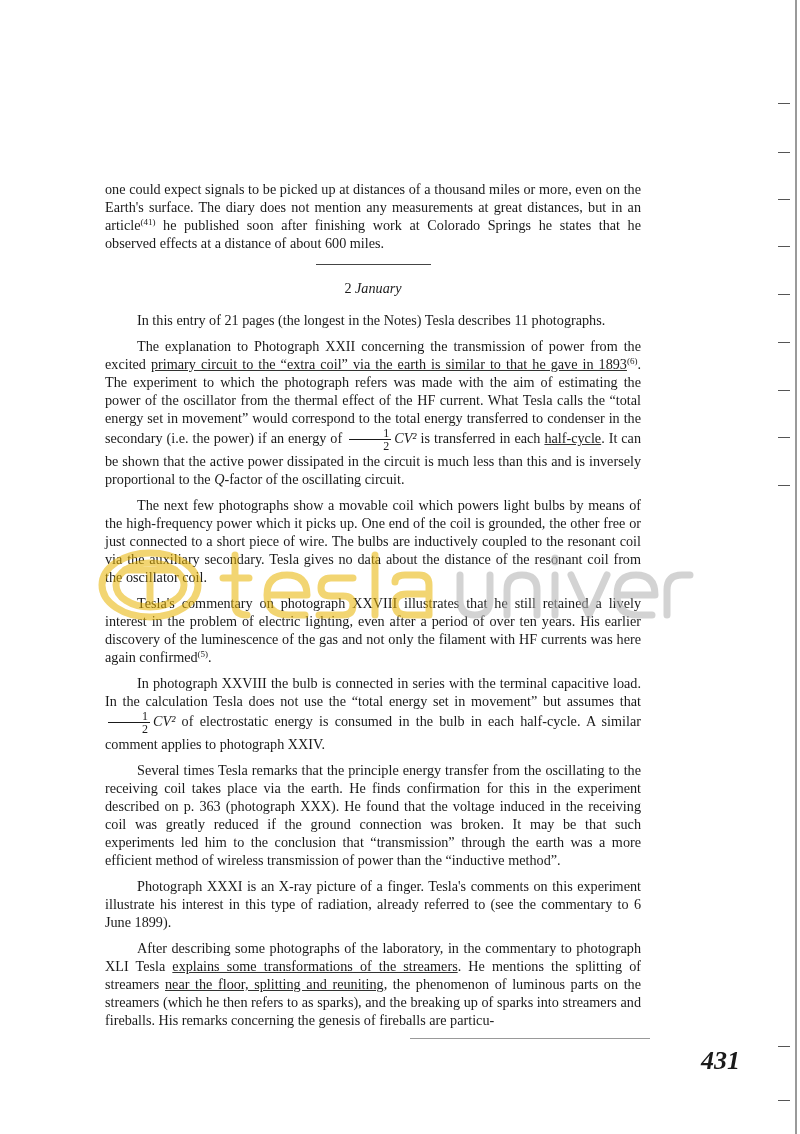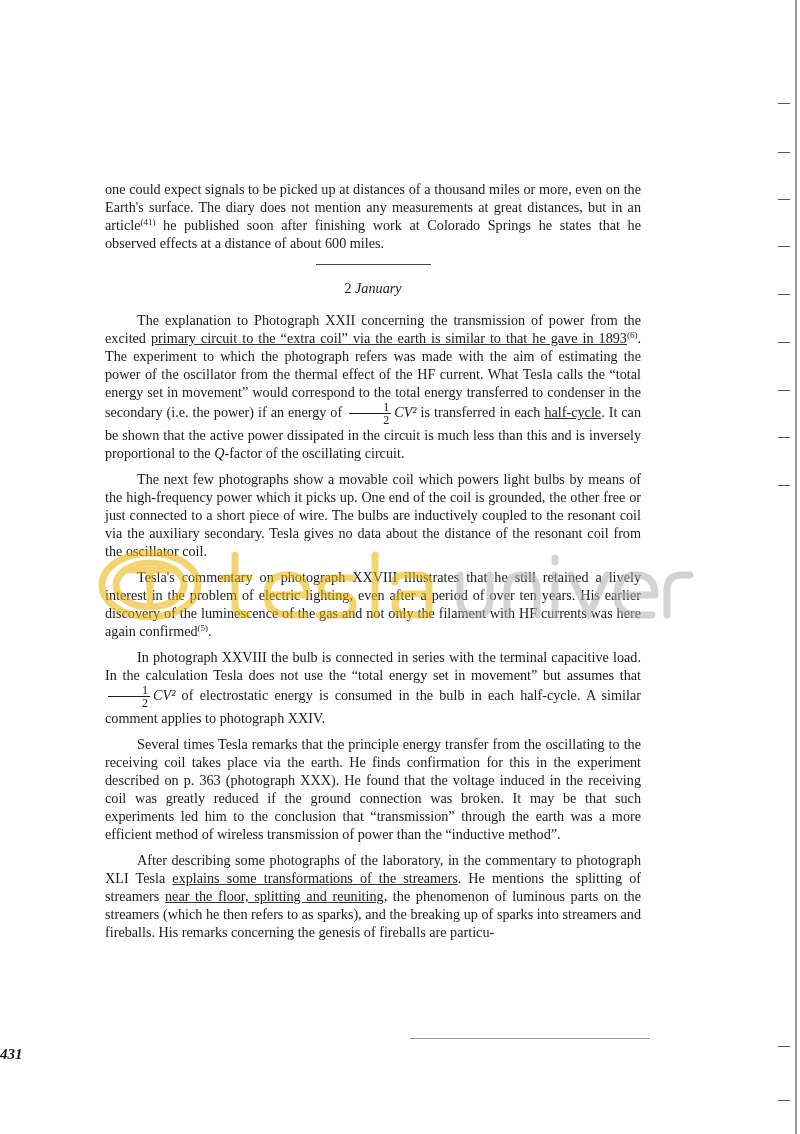--- a/index.html
+++ b/index.html
@@ -14,21 +14,21 @@
   p.ind { text-indent:32px; }
   .date { text-align:center; font-size:14.2px; line-height:18px; margin:14px 0 14px 0; }
   .date i { }
   .sep { width:115px; height:1px; background:#444; margin:12px auto 0 auto; }
   sup { font-size:9px; line-height:0; vertical-align:5px; }
   .frac { display:inline-block; vertical-align:middle; text-align:center; font-size:12px; line-height:12px; margin:0 3px; }
   .frac .n { display:block; border-bottom:1px solid #1a1a1a; padding:0 2px; }
   .frac .d { display:block; }
   .ital { font-style:italic; }
   .uline { text-decoration:underline; text-decoration-color:#333; }
-  .pagenum { position:absolute; top:1046px; left:0; width:740px; text-align:left; font-size:15px; font-style:italic; font-weight:bold; }
+  .pagenum { position:absolute; top:1046px; left:0; width:740px; text-align:right; font-size:26px; font-style:italic; font-weight:bold; }
   .pgrule { position:absolute; top:1038px; left:410px; width:240px; height:1px; background:#999; }
   .wm { position:absolute; left:95px; top:540px; width:620px; height:90px; pointer-events:none; opacity:0.55; }
 </style>
 </head>
 <body>
 
 <div class="right-border"></div>
 <div class="tick" style="top:103px"></div>
 <div class="tick" style="top:152px"></div>
 <div class="tick" style="top:199px"></div>
@@ -42,31 +42,33 @@
 <div class="tick" style="top:1100px"></div>
 
 <div class="page">
 
   <p><span>one could expect signals to be picked up at distances of a thousand miles or more, even on the Earth's surface. The diary does not mention any measurements at great distances, but in an article</span><sup>(41)</sup><span> he published soon after finishing work at Colorado Springs he states that he observed effects at a distance of about 600 miles.</span></p>
 
   <div class="sep"></div>
 
   <div class="date"><span>2</span> <i>January</i></div>
 
+  <p class="ind">In this entry of 21 pages (the longest in the Notes) Tesla describes 11 photographs.</p>
 
   <p class="ind"><span>The explanation to Photograph XXII concerning the transmission of power from the excited </span><span class="uline">primary circuit to the “extra coil” via the earth is similar to that he gave in 1893</span><sup>(6)</sup><span>. The experiment to which the photograph refers was made with the aim of estimating the power of the oscillator from the thermal effect of the HF current. What Tesla calls the “total energy set in movement” would correspond to the total energy transferred to condenser in the secondary  (i.e. the power) if an energy of </span><span class="frac"><span class="n">1</span><span class="d">2</span></span><span class="ital">CV²</span><span> is  transferred in each </span><span class="uline">half-cycle</span><span>. It can be shown that the active power dissipated in the circuit is much less than this and is inversely proportional to the </span><span class="ital">Q</span><span>-factor of the oscillating circuit.</span></p>
 
   <p class="ind">The next few photographs show a movable coil which powers light bulbs by means of the high-frequency power which it picks up. One end of the coil is grounded, the other free or just connected to a short piece of wire. The bulbs are inductively coupled to the resonant  coil  via  the  auxiliary  secondary.  Tesla  gives  no data about the distance of the  resonant  coil  from  the  oscillator  coil.</p>
 
   <p class="ind"><span>Tesla's commentary on photograph XXVIII illustrates that he still retained a lively interest in the problem of electric lighting, even after a period of over ten years. His earlier discovery of the luminescence of the gas and not only the filament with HF currents was here again confirmed</span><sup>(5)</sup><span>.</span></p>
 
   <p class="ind" style="margin-top:6px"><span>In photograph XXVIII the bulb is connected in series with the terminal capacitive load. In the calculation Tesla does not use the “total energy set in movement” but assumes that </span><span class="frac"><span class="n">1</span><span class="d">2</span></span><span class="ital">CV²</span><span> of electrostatic  energy is consumed in the bulb in each half-cycle. A similar comment applies to photograph XXIV.</span></p>
 
   <p class="ind" style="margin-top:4px">Several times Tesla remarks that the principle energy transfer from the oscillating to the receiving coil takes place via the earth. He finds confirmation for this in the experiment described on p. 363 (photograph XXX). He found that the voltage induced in the receiving coil was greatly reduced if the ground connection was broken. It may be that such experiments led him to the conclusion that “transmission” through the earth was a more efficient method of wireless transmission of power than the “inductive method”.</p>
 
+  <p class="ind">Photograph XXXI is an X-ray picture of a finger. Tesla's comments on this experiment illustrate his interest in this type of radiation, already referred to (see the commentary to 6 June 1899).</p>
 
 
   <p class="ind"><span>After describing some photographs of the laboratory, in the commentary to photograph XLI Tesla </span><span class="uline">explains some transformations of the streamers</span><span>. He mentions the splitting of streamers </span><span class="uline">near the floor, splitting and reuniting</span><span>, the phenomenon of luminous parts on the streamers (which he then refers to as sparks), and the breaking up of sparks into streamers and fireballs. His remarks concerning the genesis of fireballs are particu-</span></p>
 </div>
 
 <div class="pgrule"></div>
 <div class="pagenum">431</div>
 
 <svg class="wm" viewBox="0 0 620 90">
   <g fill="none" stroke="#e8b400" stroke-width="7" stroke-linecap="round">

